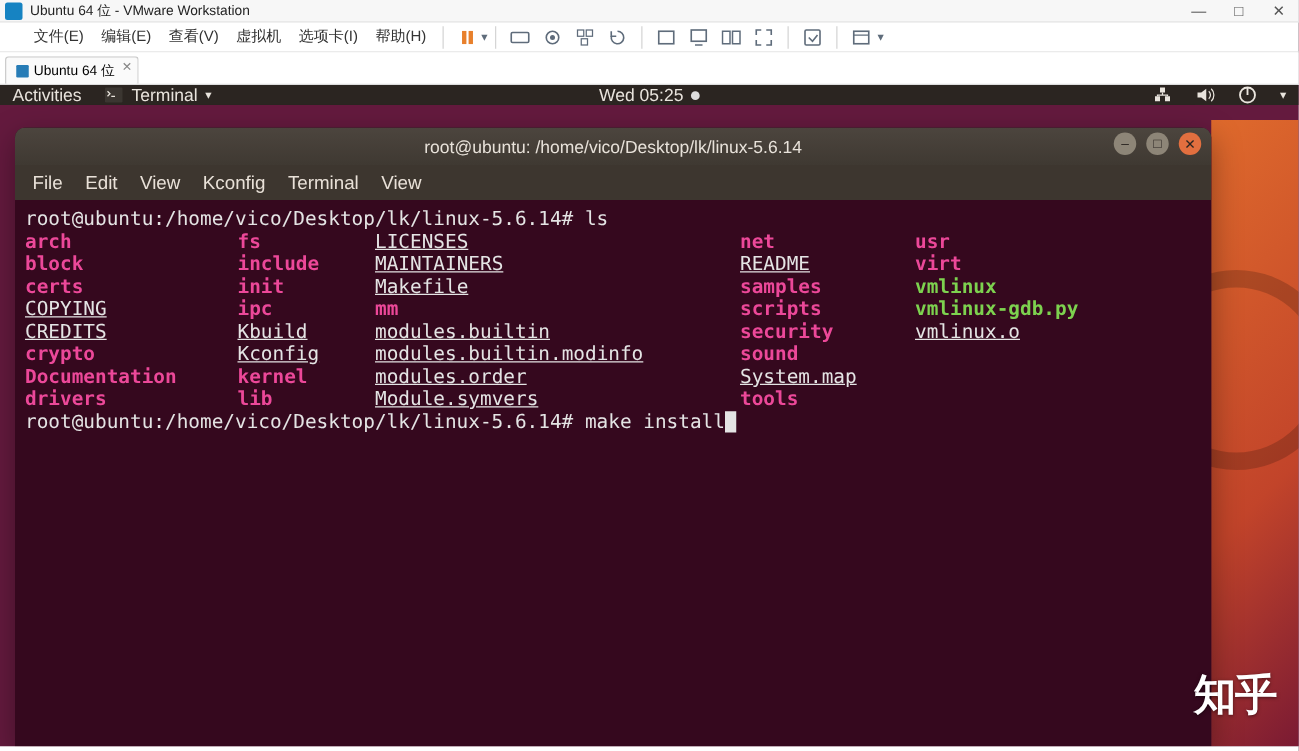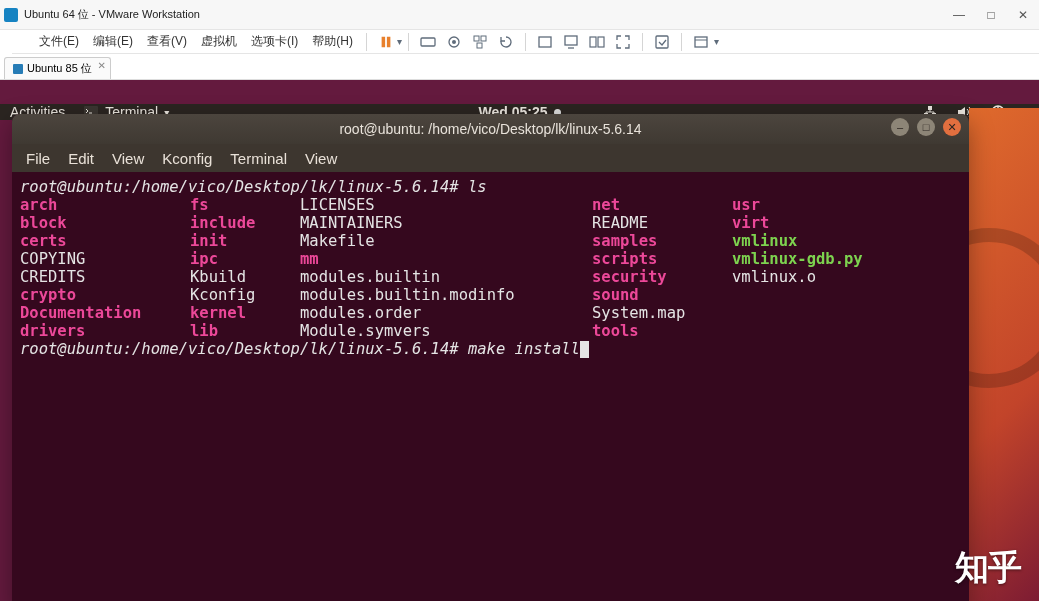--- a/index.html
+++ b/index.html
@@ -1,62 +1,62 @@
 <!DOCTYPE html>
 <html><head>
 <meta charset="utf-8">
 <style>
   * { margin: 0; padding: 0; box-sizing: border-box; }
   body { width: 1039px; height: 601px; font-family: "Segoe UI", Arial, sans-serif; background: #fff; overflow: hidden; position: relative; }
 
   
-  .vm-titlebar { height: 30px; background: #f7f7f7; display: flex; align-items: center; font-size: 11px; color: #222; border-bottom: 1px solid #e5e5e5; justify-content: flex-end; }
+  .vm-titlebar { height: 18px; background: #f7f7f7; display: flex; align-items: center; font-size: 11px; color: #222; border-bottom: 1px solid #e5e5e5; justify-content: flex-end; }
   .vm-titlebar .tb-icon { width: 14px; height: 14px; background: #1683c2; margin: 0 6px 0 4px; border-radius: 2px; }
   .vm-titlebar .spacer { flex: 1; }
   .win-btn { width: 32px; text-align: center; font-size: 12px; color: #555; cursor: default; }
 
-  .vm-menubar { height: 24px; display: flex; align-items: center; font-size: 12px; color: #333; border-bottom: 1px solid #e5e5e5; padding-left: 20px; margin-left: 12px; }
+  .vm-menubar { height: 24px; display: flex; align-items: center; font-size: 12px; color: #333; border-bottom: 1px solid #e5e5e5; padding-left: 20px; }
   .vm-menubar .mitem { padding: 0 7px; }
   .vm-toolbar-sep { width: 1px; height: 18px; background: #d5d5d5; margin: 0 6px; }
   .vm-toolbar-icon { width: 16px; height: 16px; margin: 0 5px; color: #5f6c7b; display: inline-flex; align-items: center; justify-content: center; }
   .vm-toolbar-icon svg { width: 16px; height: 16px; }
   .orange-pause { color: #e8802c; }
   .orange-pause svg { width: 14px; height: 14px; }
 
   .vm-tabstrip { height: 26px; background: #fff; display: flex; align-items: flex-end; border-bottom: 1px solid #ddd; padding-left: 4px; }
   .vm-tab { border: 1px solid #ccc; border-bottom: none; background: #fafafa; font-size: 11px; padding: 3px 18px 3px 8px; position: relative; border-radius: 3px 3px 0 0; display: flex; align-items: center; gap: 4px; }
   .vm-tab .x { position: absolute; right: 4px; top: 2px; font-size: 10px; color: #888; }
   .vm-tab .tab-ico { width: 10px; height: 10px; background: #277cb6; border-radius: 1px; }
 
   
   .guest { position: relative; width: 100%; height: calc(601px - 72px); background: #641a3e; overflow: hidden; }
 
   
-  .gnome-bar { height: 16px; background: #2b2521; color: #e9e4dd; display: flex; align-items: center; font-size: 14px; padding: 0 10px; margin-top: 24px; }
+  .gnome-bar { height: 16px; background: #2b2521; color: #e9e4dd; display: flex; align-items: center; font-size: 14px; padding: 0 10px; }
   .gnome-bar .g-left { display: flex; align-items: center; gap: 18px; }
   .gnome-bar .g-left .app { display: flex; align-items: center; gap: 6px; font-weight: 500; }
-  .gnome-bar .g-center { position: absolute; left: 50%; transform: translateX(-50%); display: flex; align-items: center; gap: 6px; font-weight: 700; }
+  .gnome-bar .g-center { position: absolute; left: 50%; transform: translateX(-50%); display: flex; align-items: center; gap: 6px; font-weight: 400; }
   .gnome-bar .g-center .dot { width: 7px; height: 7px; border-radius: 50%; background: #ddd; }
   .gnome-bar .g-right { margin-left: auto; display: flex; align-items: center; gap: 18px; }
   .gnome-bar svg { width: 16px; height: 16px; fill: #e9e4dd; }
 
   
   .term-window { position: absolute; left: 12px; top: 34px; right: 70px; bottom: 0; background: #35081e; border-radius: 8px 8px 0 0; box-shadow: 0 8px 24px rgba(0,0,0,.35); overflow: hidden; }
   .term-titlebar { height: 30px; background: linear-gradient(#4c453e, #3f3932); display: flex; align-items: center; justify-content: center; position: relative; color: #e8e2da; font-size: 14px; font-weight: 500; }
   .term-ctrls { position: absolute; right: 8px; top: 4px; display: flex; gap: 8px; }
   .term-ctrls .c { width: 18px; height: 18px; border-radius: 50%; display: flex; align-items: center; justify-content: center; font-size: 11px; color: #2b2521; }
   .c.min { background: #8d8577; } .c.max { background: #8d8577; } .c.close { background: #e26f3f; }
 
   .term-menubar { height: 28px; display: flex; align-items: center; gap: 18px; padding: 0 14px; color: #e9e1d8; font-size: 15px; background: #3d362f; }
 
   .term-body { font-family: "DejaVu Sans Mono", Menlo, Consolas, monospace; font-size: 15.5px; line-height: 18px; color: #e4e4e4; padding: 6px 8px; white-space: pre; letter-spacing: 0; }
-  .prompt { color: #e4e4e4; font-style: italic; }
+  .prompt { color: #e4e4e4; }
   .dir { color: #ec4899; font-weight: bold; }
   .exe { color: #7dd24f; font-weight: bold; }
-  .plain { color: #e4e4e4; }
+  .plain { color: #e4e4e4; text-decoration: underline; }
   .cursor { display: inline-block; width: 9px; height: 17px; background: #e4e4e4; vertical-align: text-bottom; }
 
   .ls-grid { display: grid; grid-template-columns: 170px 110px 292px 140px auto; }
 
   
   .wall-right { position: absolute; right: 0; top: 28px; bottom: 0; width: 70px; background: linear-gradient(135deg, #df6a2c 0%, #c2442a 60%, #7a1a33 100%); }
   .wall-art { position: absolute; right: -30px; top: 120px; width: 160px; height: 160px; border: 14px solid rgba(0,0,0,.18); border-radius: 50%; }
 
   
   .watermark { position: absolute; right: 18px; bottom: 18px; color: #fff; font-size: 34px; font-weight: 600; display: flex; align-items: center; gap: 10px; text-shadow: 0 1px 3px rgba(0,0,0,.5); filter: blur(.3px); }
@@ -151,21 +151,21 @@
         <rect x="2" y="3" width="12" height="10" fill="none" stroke="currentColor" stroke-width="1.3"></rect>
         <line x1="2" y1="6" x2="14" y2="6" stroke="currentColor"></line>
       </svg>
     </span>
   <span style="color:#5f6c7b;font-size:10px;">▾</span>
 </div>
 
 <div class="vm-tabstrip">
   <div class="vm-tab">
     <span class="tab-ico"></span>
-    <span>Ubuntu 85 位</span>
+    <span>Ubuntu 64 位</span>
     <span class="x">✕</span>
   </div>
 </div>
 
 <div class="guest">
 
   <div class="gnome-bar">
     <div class="g-left">
       <span>Activities</span>
       <span class="app">

